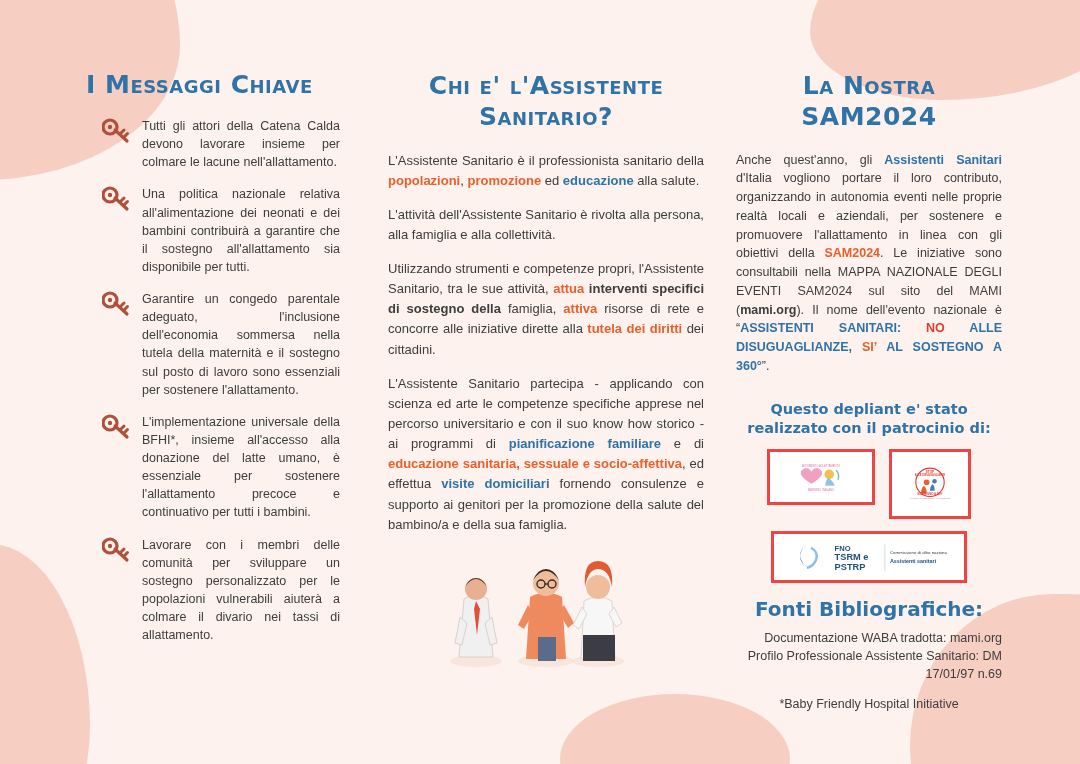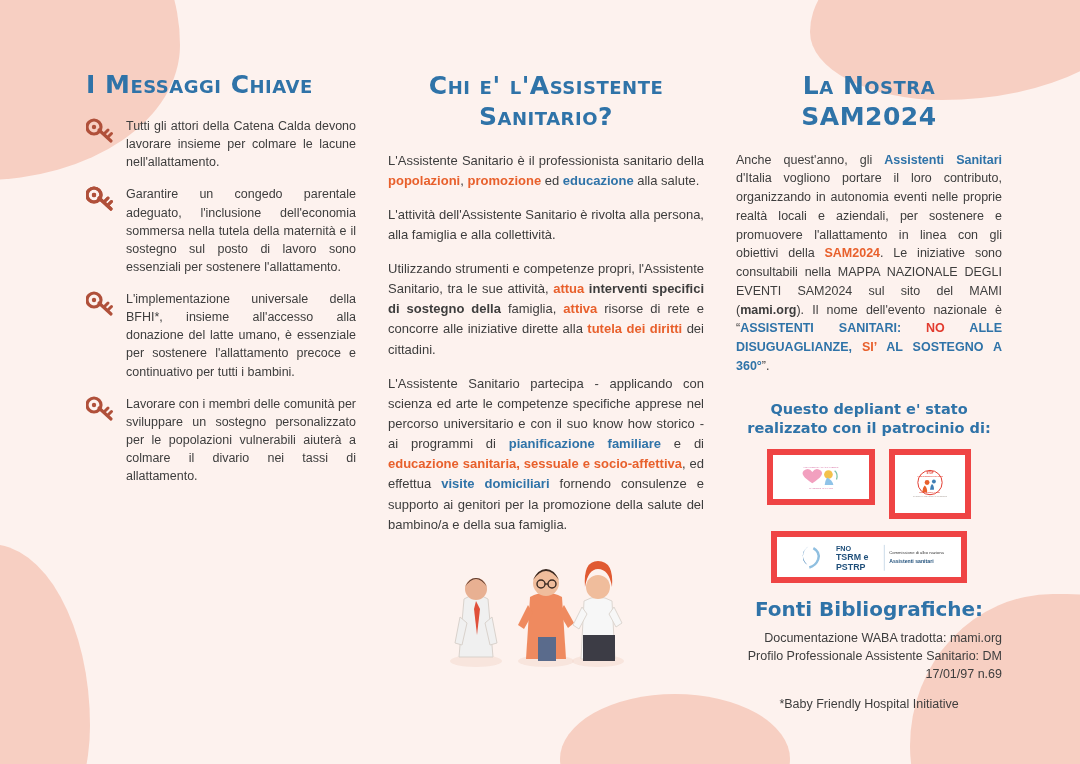--- a/index.html
+++ b/index.html
@@ -61,21 +61,21 @@
     letter-spacing: 0.5px;
     margin: 0 0 18px 0;
     font-weight: bold;
     font-variant: small-caps;
     text-transform: none;
   }
   .h-center { text-align: center; line-height: 1.25; }
   .h-left { text-align: left; }
 
   
-  ul.keylist { list-style: none; margin: 0; padding: 0; }
+  ul.keylist { list-style: none; margin: 16px; padding: 0; }
   ul.keylist li {
     position: relative;
     padding-left: 40px;
     margin-bottom: 14px;
     font-size: 12.5px;
     line-height: 1.45;
     color: #3d3d3d;
     text-align: justify;
   }
   .keyicon {
@@ -110,21 +110,21 @@
 
   .logos-row {
     display: flex;
     justify-content: center;
     gap: 14px;
     align-items: stretch;
     margin-bottom: 12px;
   }
   .logo-box {
     background: #ffffff;
-    border: 6px solid #ef4444;
+    border: 3px solid #ef4444;
     display: flex;
     align-items: center;
     justify-content: center;
     padding: 17px;
   }
   .logo-a { width: 108px; height: 56px; }
   .logo-b { width: 82px; height: 70px; }
   .logo-c { width: 196px; height: 52px; margin: 0 auto 14px auto; }
 
   .fonti-head {
@@ -182,20 +182,21 @@
         <li>
           <span class="keyicon">
             <svg width="28" height="26" viewBox="0 0 28 26">
               <circle cx="8" cy="9" r="7" fill="none" stroke="#b0503a" stroke-width="3.2"></circle>
               <circle cx="8" cy="9" r="2.2" fill="#b0503a"></circle>
               <path d="M13 12 L25 23" stroke="#b0503a" stroke-width="3.2" stroke-linecap="round"></path>
               <path d="M19 15 L22 12" stroke="#b0503a" stroke-width="3" stroke-linecap="round"></path>
               <path d="M22.5 18.5 L25.5 15.5" stroke="#b0503a" stroke-width="3" stroke-linecap="round"></path>
             </svg>
           </span>
+          <span>Una politica nazionale relativa all'alimentazione dei neonati e dei bambini contribuirà a garantire che il sostegno all'allattamento sia disponibile per tutti.</span>
         </li>
         <li>
           <span class="keyicon">
             <svg width="28" height="26" viewBox="0 0 28 26">
               <circle cx="8" cy="9" r="7" fill="none" stroke="#b0503a" stroke-width="3.2"></circle>
               <circle cx="8" cy="9" r="2.2" fill="#b0503a"></circle>
               <path d="M13 12 L25 23" stroke="#b0503a" stroke-width="3.2" stroke-linecap="round"></path>
               <path d="M19 15 L22 12" stroke="#b0503a" stroke-width="3" stroke-linecap="round"></path>
               <path d="M22.5 18.5 L25.5 15.5" stroke="#b0503a" stroke-width="3" stroke-linecap="round"></path>
             </svg>

